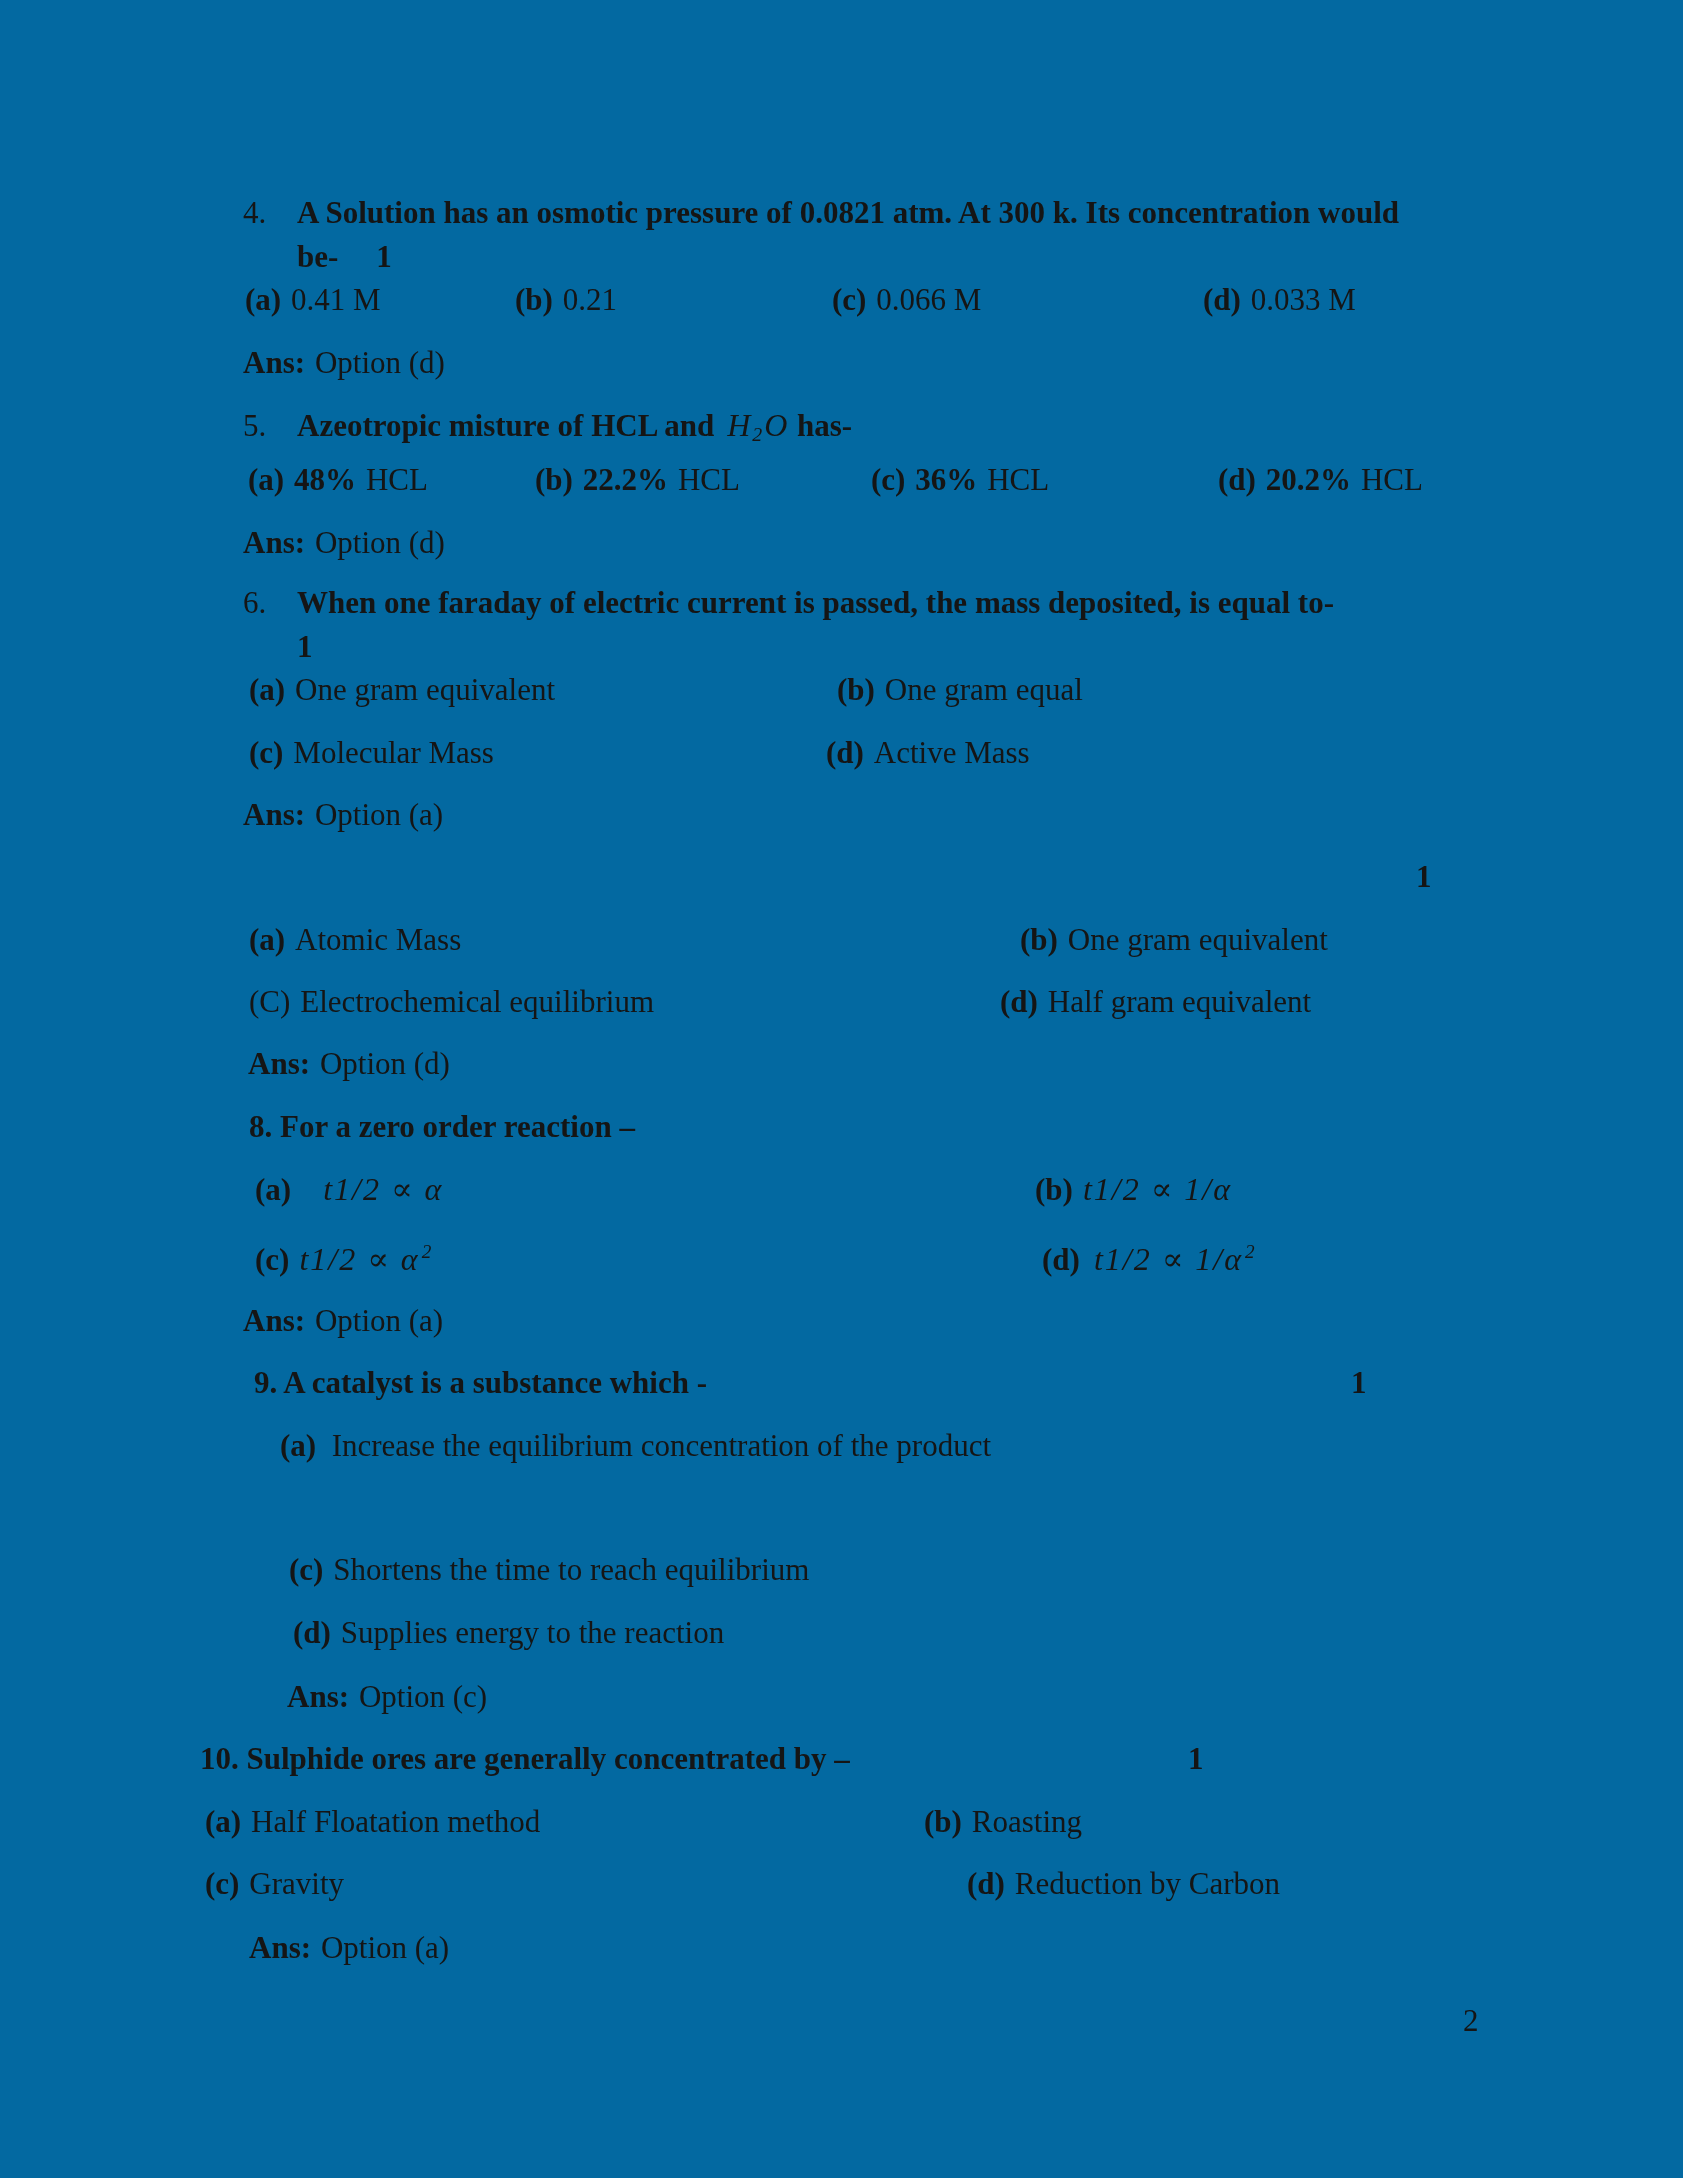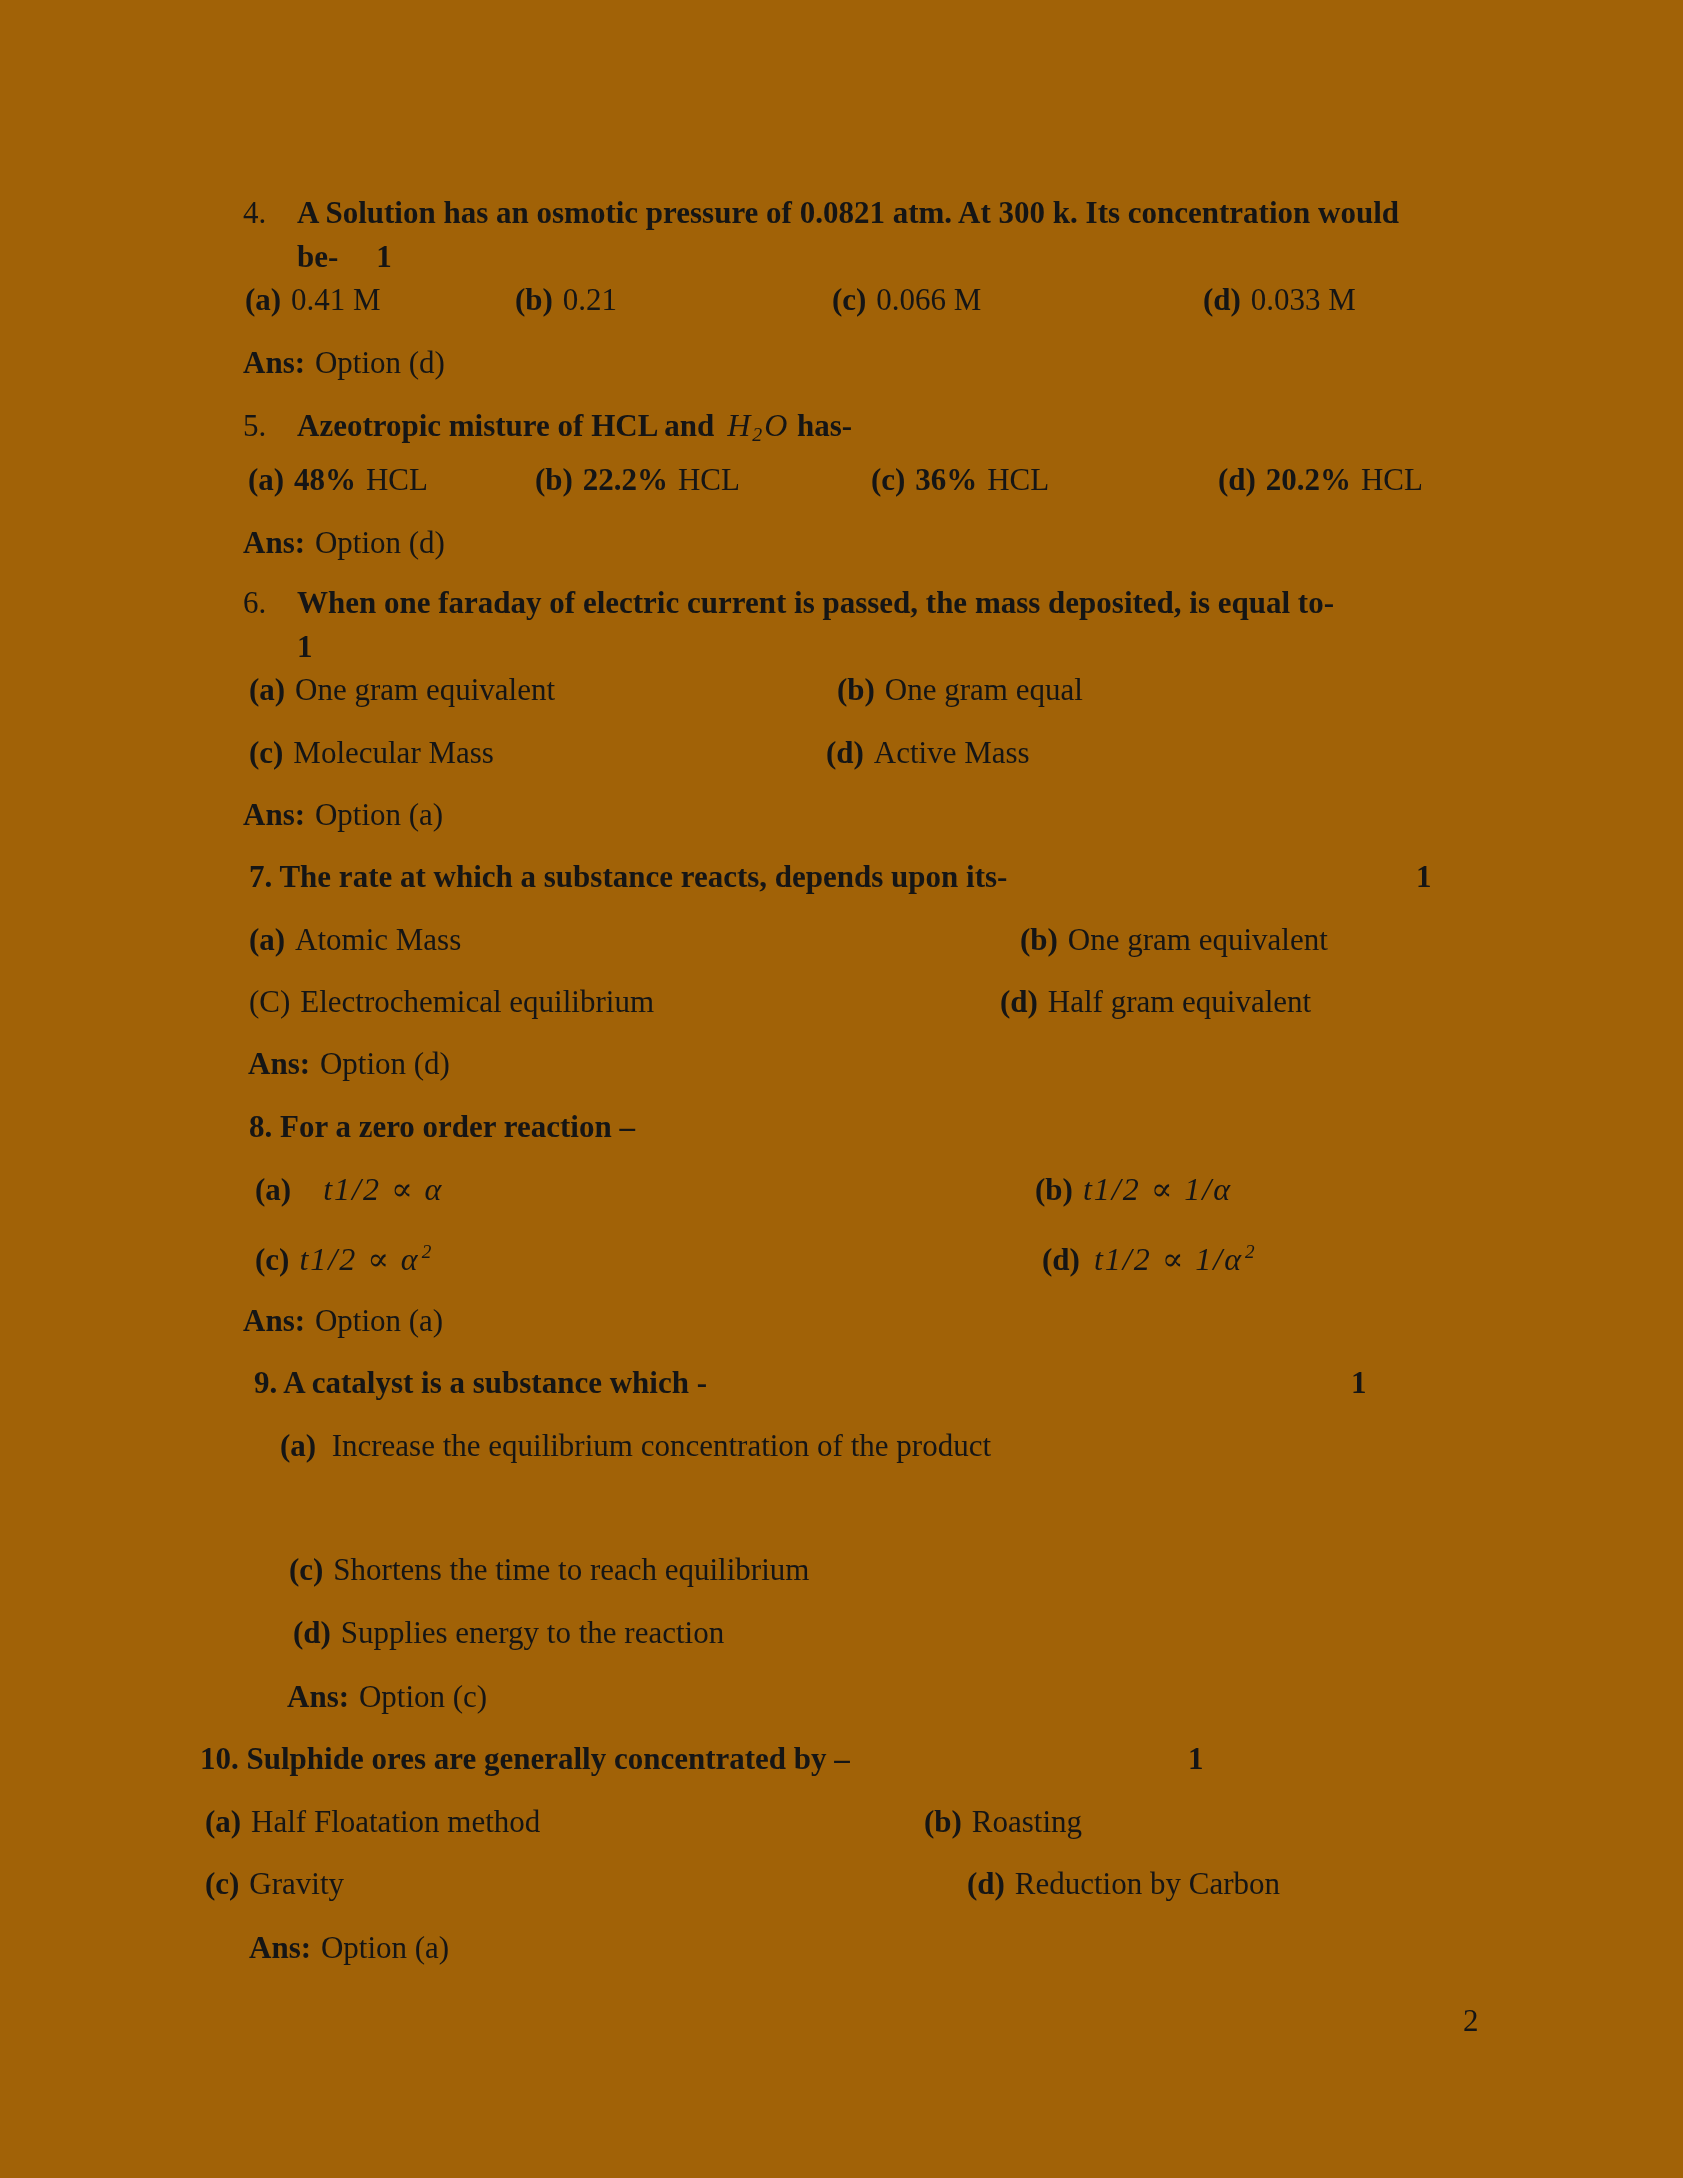--- a/index.html
+++ b/index.html
@@ -1,17 +1,17 @@
 <!DOCTYPE html>
 <html><head>
 <meta charset="utf-8">
 <style>
   html,body { margin:0; padding:0; background:#e8e8e8; }
   .page {
-    position:relative; width:1683px; height:2178px; background:#a16207;
+    position:relative; width:1683px; height:2178px; background:#0369a1;
     font-family:"Liberation Serif","DejaVu Serif",serif; color:#151515;
     overflow:hidden;
   }
   .ln { position:absolute; white-space:nowrap; font-size:31px; line-height:1.15; }
   .qt { font-weight:bold; }
   .b  { font-weight:bold; }
   .num { display:inline-block; min-width:54px; }
   .lbl { margin-right:0.32em; }
   .lbl-wide { margin-right:0.5em; }
   .fi { font-style:italic; letter-spacing:2px; font-size:32px; }
@@ -40,21 +40,20 @@
   <div class="ln" style="left:243px;top:525px"><span class="b lbl">Ans:</span><span>Option (d)</span></div>
 
   <div class="ln" style="left:243px;top:585px"><span class="num">6.</span><span class="qt">When one faraday of electric current is passed, the mass deposited, is equal to-</span></div>
   <div class="ln" style="left:297px;top:629px"><span class="mark">1</span></div>
   <div class="ln" style="left:249px;top:672px"><span class="b lbl">(a)</span><span>One gram equivalent</span></div>
   <div class="ln" style="left:837px;top:672px"><span class="b lbl">(b)</span><span>One gram equal</span></div>
   <div class="ln" style="left:249px;top:735px"><span class="b lbl">(c)</span><span>Molecular Mass</span></div>
   <div class="ln" style="left:826px;top:735px"><span class="b lbl">(d)</span><span>Active Mass</span></div>
   <div class="ln" style="left:243px;top:797px"><span class="b lbl">Ans:</span><span>Option (a)</span></div>
 
-  <div class="ln qt" style="left:249px;top:859px">7. The rate at which a substance reacts, depends upon its-</div>
   <div class="ln mark" style="left:1416px;top:859px">1</div>
   <div class="ln" style="left:249px;top:922px"><span class="b lbl">(a)</span><span>Atomic Mass</span></div>
   <div class="ln" style="left:1020px;top:922px"><span class="b lbl">(b)</span><span>One gram equivalent</span></div>
   <div class="ln" style="left:249px;top:984px"><span class="lbl">(C)</span><span>Electrochemical equilibrium</span></div>
   <div class="ln" style="left:1000px;top:984px"><span class="b lbl">(d)</span><span>Half gram equivalent</span></div>
   <div class="ln" style="left:248px;top:1046px"><span class="b lbl">Ans:</span><span>Option (d)</span></div>
 
   <div class="ln qt" style="left:249px;top:1109px">8. For a zero order reaction –</div>
   <div class="ln" style="left:255px;top:1171px"><span class="b" style="margin-right:32px">(a)</span><span class="fi">t1/2 ∝ α</span><span class="fi sup"></span></div>
   <div class="ln" style="left:1035px;top:1171px"><span class="b" style="margin-right:10px">(b)</span><span class="fi">t1/2 ∝ 1/α</span><span class="fi sup"></span></div>

